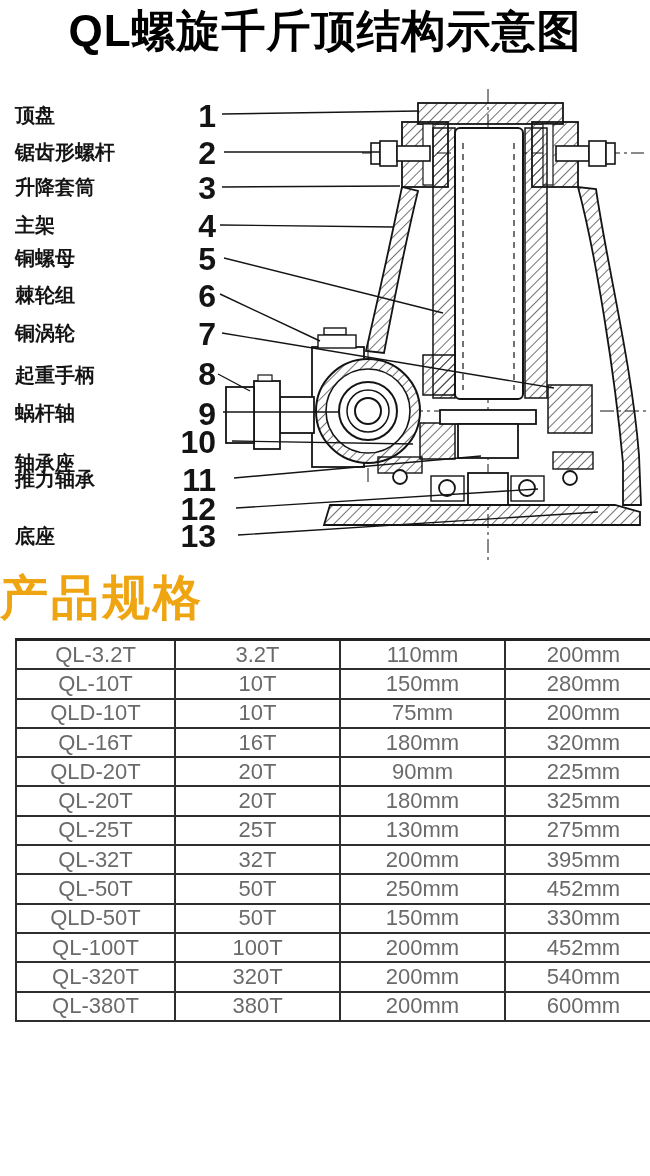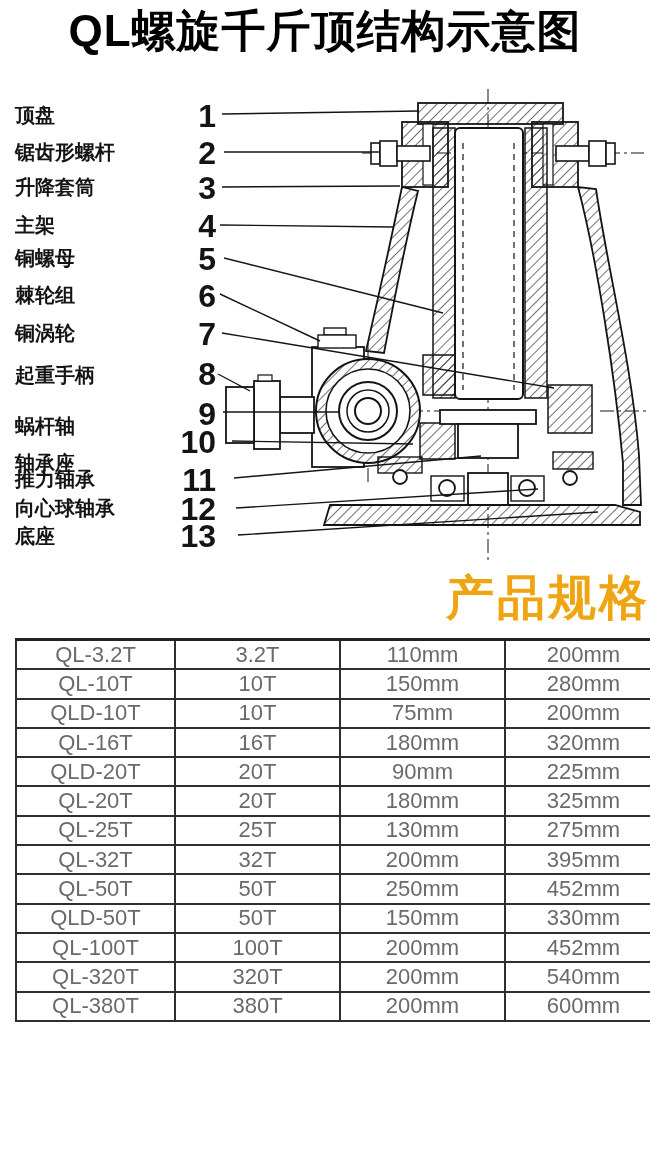--- a/index.html
+++ b/index.html
@@ -14,21 +14,21 @@
   .diagram-svg{position:absolute;left:0;top:85px;width:650px;height:480px;}
   .part-label{
     position:absolute;left:15px;font-size:20px;line-height:30px;font-weight:700;
     color:#141414;white-space:nowrap;
   }
   .part-num{
     position:absolute;left:168px;width:48px;text-align:right;
     font-size:32px;line-height:34px;font-weight:700;color:#141414;
   }
   .section-heading{
-    position:absolute;top:566px;left:0;width:650px;text-align:right;
+    position:absolute;top:566px;left:0;width:650px;text-align:left;
     font-size:48px;font-weight:900;letter-spacing:3px;
   }
   .spec-table{
     position:absolute;top:638px;left:15px;width:646px;
     border-collapse:collapse;table-layout:fixed;
     border-top:3px solid #222;border-bottom:2px solid #2e2e2e;
   }
   .spec-table td{
     border:2px solid #2e2e2e;height:27.3px;text-align:center;vertical-align:middle;
     font-size:22px;color:#6a6a6a;padding:0;overflow:hidden;white-space:nowrap;
@@ -155,24 +155,23 @@
   </svg>
 
   <div class="part-label" style="top:100px">顶盘</div>
   <div class="part-label" style="top:137px">锯齿形螺杆</div>
   <div class="part-label" style="top:172px">升降套筒</div>
   <div class="part-label" style="top:210px">主架</div>
   <div class="part-label" style="top:243px">铜螺母</div>
   <div class="part-label" style="top:280px">棘轮组</div>
   <div class="part-label" style="top:318px">铜涡轮</div>
   <div class="part-label" style="top:360px">起重手柄</div>
-  <div class="part-label" style="top:411px">蜗杆轴</div>
+  <div class="part-label" style="top:398px">蜗杆轴</div>
   <div class="part-label" style="top:448px">轴承座</div>
   <div class="part-label" style="top:464px">推力轴承</div>
-  <div class="part-label" style="top:493px">向心球轴承</div>
   <div class="part-label" style="top:521px">底座</div>
 
   <div class="part-num" style="top:99px">1</div>
   <div class="part-num" style="top:136px">2</div>
   <div class="part-num" style="top:171px">3</div>
   <div class="part-num" style="top:209px">4</div>
   <div class="part-num" style="top:242px">5</div>
   <div class="part-num" style="top:279px">6</div>
   <div class="part-num" style="top:317px">7</div>
   <div class="part-num" style="top:357px">8</div>

